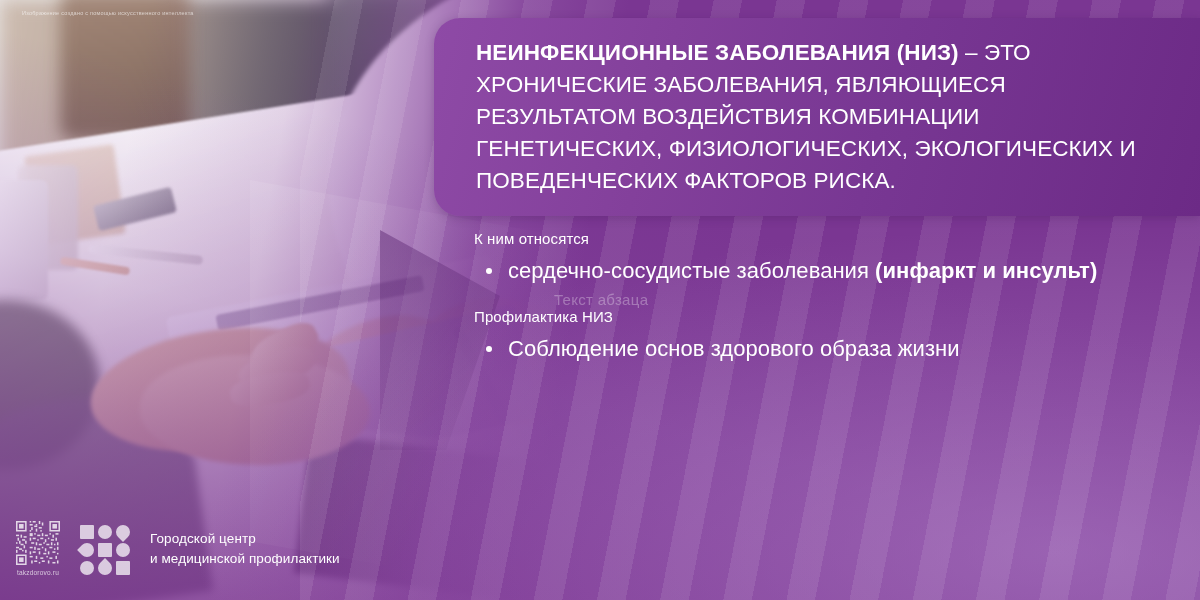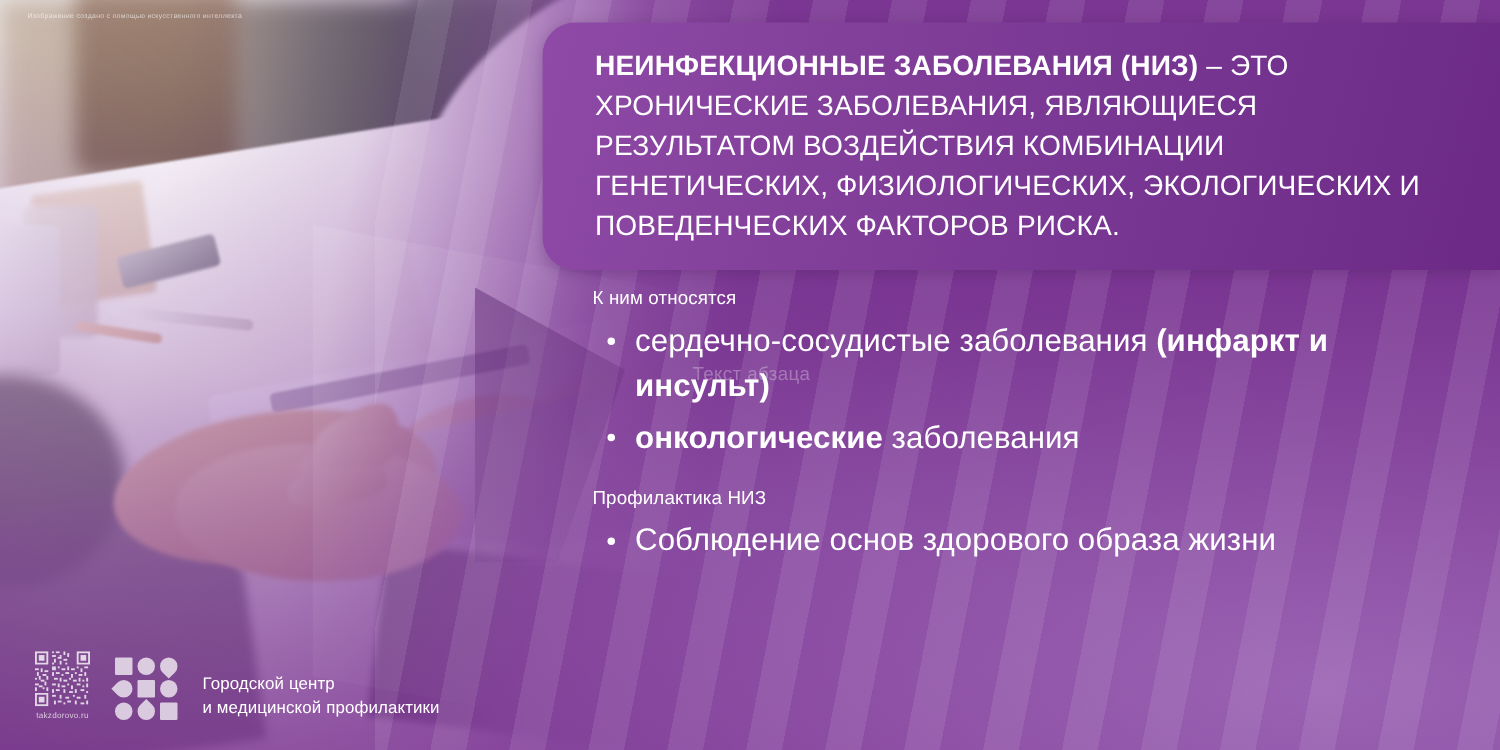--- a/index.html
+++ b/index.html
@@ -145,21 +145,21 @@
   .header-text .reg{ font-weight:400; }
 
   
   .content{ position:absolute; left:474px; top:228px; width:700px; color:#ffffff; }
   .lead{ font-size:15px; font-weight:400; line-height:1.5; margin-bottom:4px; letter-spacing:.1px; }
   .lead.second{ margin-top:20px; }
 
   ul.points{ list-style:none; margin:2px 0 0 0; }
   ul.points li{
     position:relative; padding-left:34px; margin-bottom:5px;
-    font-size:25px; line-height:1.44; font-weight:400; letter-spacing:.05px;
+    font-size:22px; line-height:1.44; font-weight:400; letter-spacing:.05px;
   }
   ul.points li::before{
     content:""; position:absolute; left:12px; top:.62em;
     width:6px; height:6px; border-radius:50%; background:#fff;
   }
   ul.points li b{ font-weight:700; }
 
   
   .ghost{
     position:absolute; left:80px; top:-16px;
@@ -169,21 +169,21 @@
 
   
   .ai-note{
     position:absolute; left:22px; top:10px;
     font-size:5.5px; letter-spacing:.25px;
     color:rgba(255,255,255,.62);
     white-space:nowrap;
   }
 
   
-  .footer{ position:absolute; left:28px; bottom:24px; display:flex; align-items:flex-end; gap:20px; }
+  .footer{ position:absolute; left:16px; bottom:24px; display:flex; align-items:center; gap:20px; }
 
   .qr-wrap{ display:flex; flex-direction:column; align-items:center; gap:4px; }
   .qr{ width:44px; height:44px; opacity:.78; }
   .qr-url{ font-size:6.5px; color:rgba(255,255,255,.7); letter-spacing:.2px; }
 
   .mark{ display:grid; grid-template-columns:repeat(3,14px); grid-template-rows:repeat(3,14px);
     gap:4px; margin-top:2px; }
   .mk{ background:rgba(255,255,255,.72); }
   .mk.sq{ border-radius:1px; }
   .mk.ci{ border-radius:50%; }
@@ -253,21 +253,20 @@
 
   <div class="content">
 
     <div class="lead">К ним относятся</div>
 
     <ul class="points" style="position:relative;">
       <div class="ghost" style="top:36px;">Текст абзаца</div>
 
       <li><span>сердечно-сосудистые заболевания </span><b>(инфаркт и инсульт)</b><span></span></li>
 
-      <li><span></span><b>онкологические</b><span> заболевания</span></li>
 
 
     </ul>
 
     <div class="lead second">Профилактика НИЗ</div>
 
     <ul class="points">
 
       <li><span>Соблюдение основ здорового образа жизни</span><b></b><span></span></li>
     </ul>

